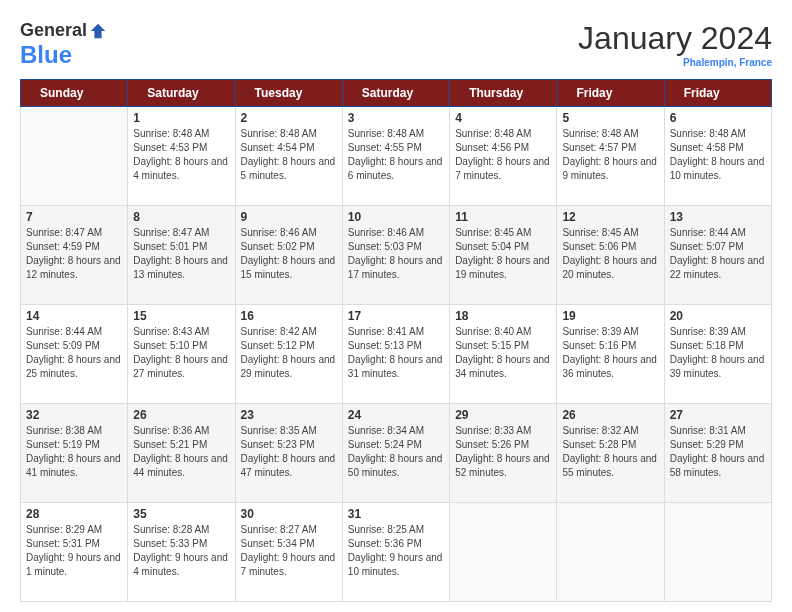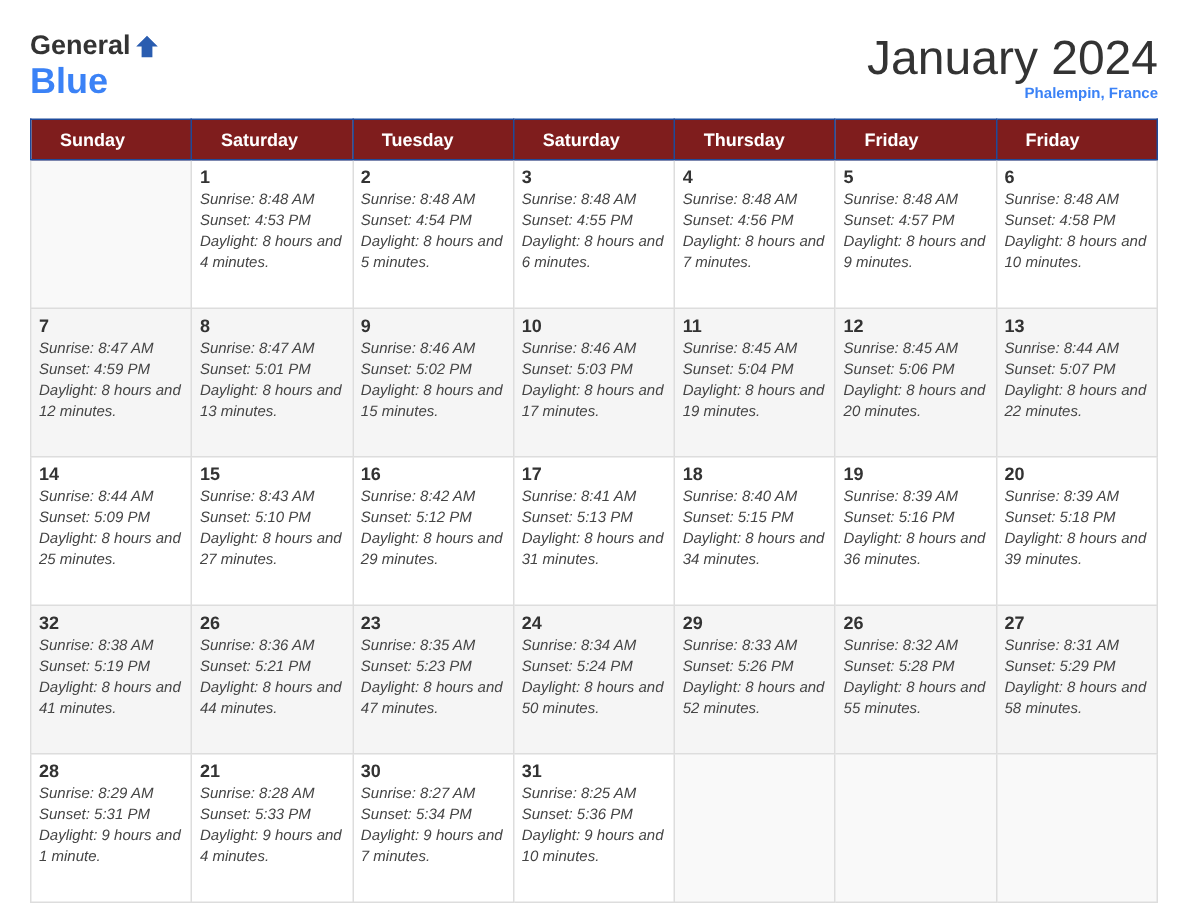--- a/index.html
+++ b/index.html
@@ -92,21 +92,20 @@
       font-weight: bold;
       font-size: 12px;
       color: #333;
       display: block;
       margin-bottom: 2px;
     }
     .day-info {
       font-size: 10px;
       color: #444;
       line-height: 1.4;
-      font-style: italic;
     }
     .row-shade {
       background: #f5f5f5;
     }
     .row-white {
       background: #fff;
     }
   </style>
 </head>
 <body>
@@ -259,21 +258,21 @@
             <span class="day-number">27</span>
             <div class="day-info">Sunrise: 8:31 AM<br>Sunset: 5:29 PM<br>Daylight: 8 hours and 58 minutes.</div>
           </td>
         </tr>
         <tr>
           <td class="row-white">
             <span class="day-number">28</span>
             <div class="day-info">Sunrise: 8:29 AM<br>Sunset: 5:31 PM<br>Daylight: 9 hours and 1 minute.</div>
           </td>
           <td class="row-white">
-            <span class="day-number">21</span>
+            <span class="day-number">35</span>
             <div class="day-info">Sunrise: 8:28 AM<br>Sunset: 5:33 PM<br>Daylight: 9 hours and 4 minutes.</div>
           </td>
           <td class="row-white">
             <span class="day-number">30</span>
             <div class="day-info">Sunrise: 8:27 AM<br>Sunset: 5:34 PM<br>Daylight: 9 hours and 7 minutes.</div>
           </td>
           <td class="row-white">
             <span class="day-number">31</span>
             <div class="day-info">Sunrise: 8:25 AM<br>Sunset: 5:36 PM<br>Daylight: 9 hours and 10 minutes.</div>
           </td>

